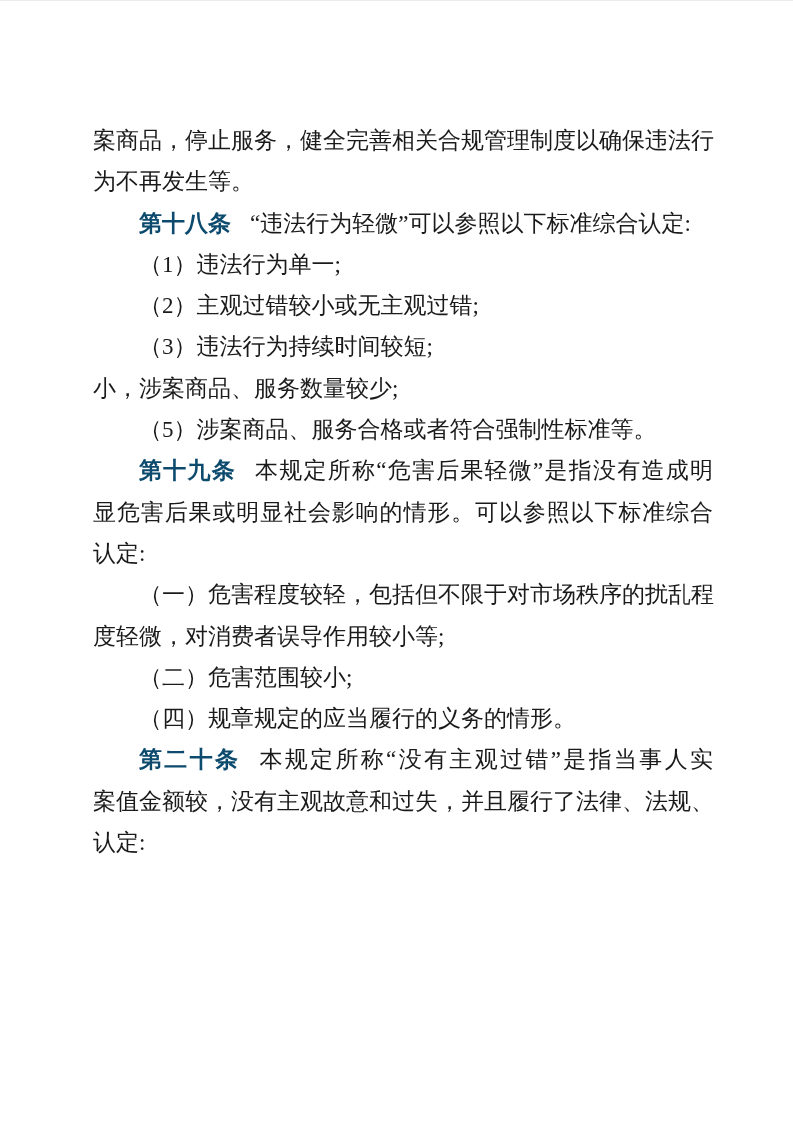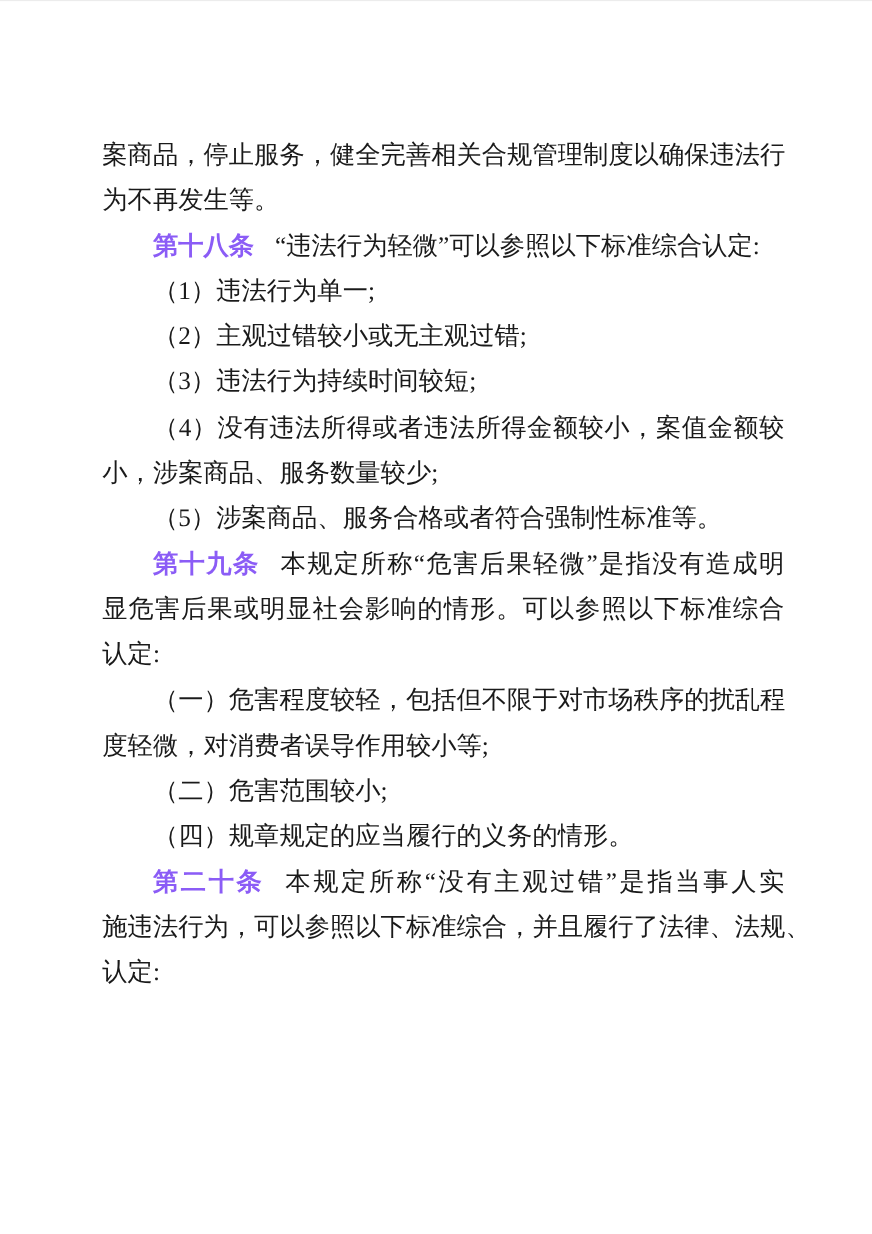--- a/index.html
+++ b/index.html
@@ -35,21 +35,21 @@
     text-align: justify;
     text-align-last: justify;
   }
   .line.indent {
     text-indent: 46px;
   }
   .article-head {
     font-weight: 700;
     font-family: "Liberation Sans", "DejaVu Sans", sans-serif;
     margin-right: 19px;
-    color: #8b5cf6;
+    color: #0c4a6e;
   }
   .footer {
     position: absolute;
     left: 112px;
     top: 1030px;
     height: 26px;
     display: flex;
     align-items: center;
     gap: 10px;
     font-size: 20px;
@@ -65,32 +65,31 @@
 <div class="page">
 
   <div class="doc-body">
 
   <div class="line fill">案商品，停止服务，健全完善相关合规管理制度以确保违法行</div>
       <div class="line">为不再发生等。</div>
       <div class="line indent"><span class="article-head">第十八条</span><span>“违法行为轻微”可以参照以下标准综合认定:</span></div>
       <div class="line indent">（1）违法行为单一;</div>
       <div class="line indent">（2）主观过错较小或无主观过错;</div>
       <div class="line indent">（3）违法行为持续时间较短;</div>
-      <div class="line indent fill">（4）没有违法所得或者违法所得金额较小，案值金额较</div>
       <div class="line">小，涉案商品、服务数量较少;</div>
       <div class="line indent">（5）涉案商品、服务合格或者符合强制性标准等。</div>
       <div class="line indent fill"><span class="article-head">第十九条</span><span>本规定所称“危害后果轻微”是指没有造成明</span></div>
       <div class="line fill">显危害后果或明显社会影响的情形。可以参照以下标准综合</div>
       <div class="line">认定:</div>
       <div class="line indent fill">（一）危害程度较轻，包括但不限于对市场秩序的扰乱程</div>
       <div class="line">度轻微，对消费者误导作用较小等;</div>
       <div class="line indent">（二）危害范围较小;</div>
       <div class="line indent">（四）规章规定的应当履行的义务的情形。</div>
       <div class="line indent fill"><span class="article-head">第二十条</span><span>本规定所称“没有主观过错”是指当事人实</span></div>
-      <div class="line fill">施违法行为，可以参照以下标准综合，并且履行了法律、法规、</div>
+      <div class="line fill">案值金额较，没有主观故意和过失，并且履行了法律、法规、</div>
       <div class="line">认定:</div>
     </div>
 
   <div class="footer">
     <span class="dash">—</span>
     <span class="page-num">10</span>
     <span class="dash">—</span>
   </div>
 
 </div>

